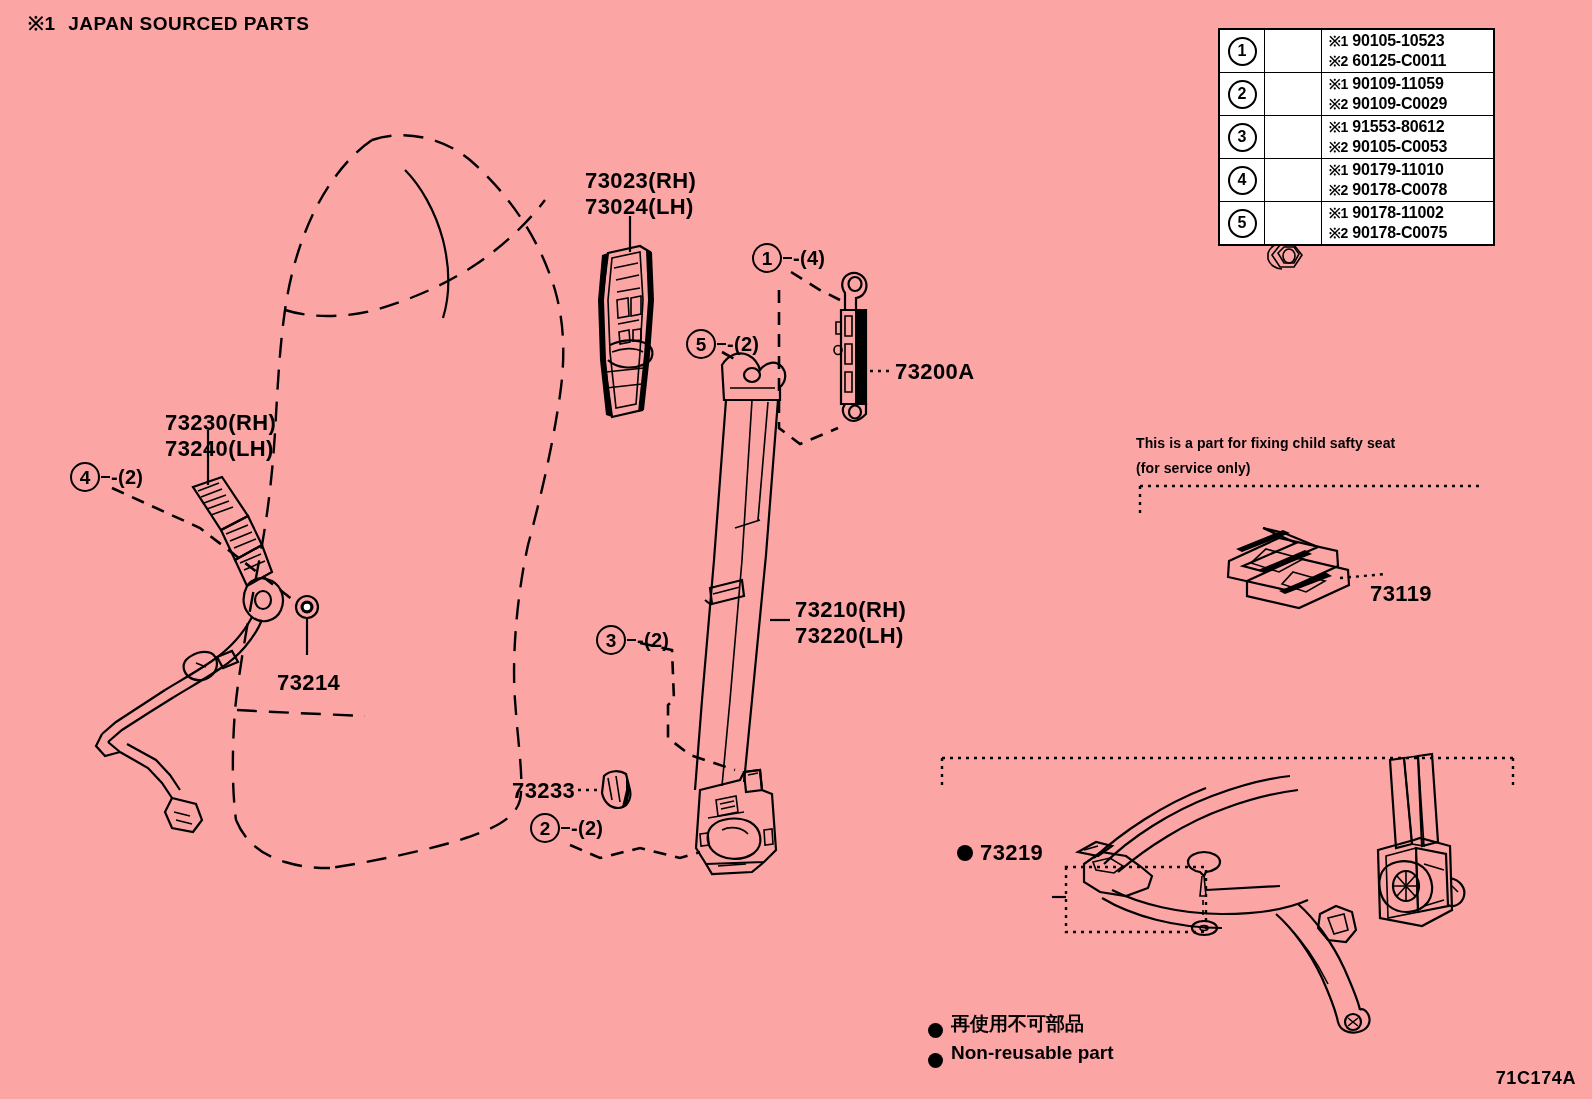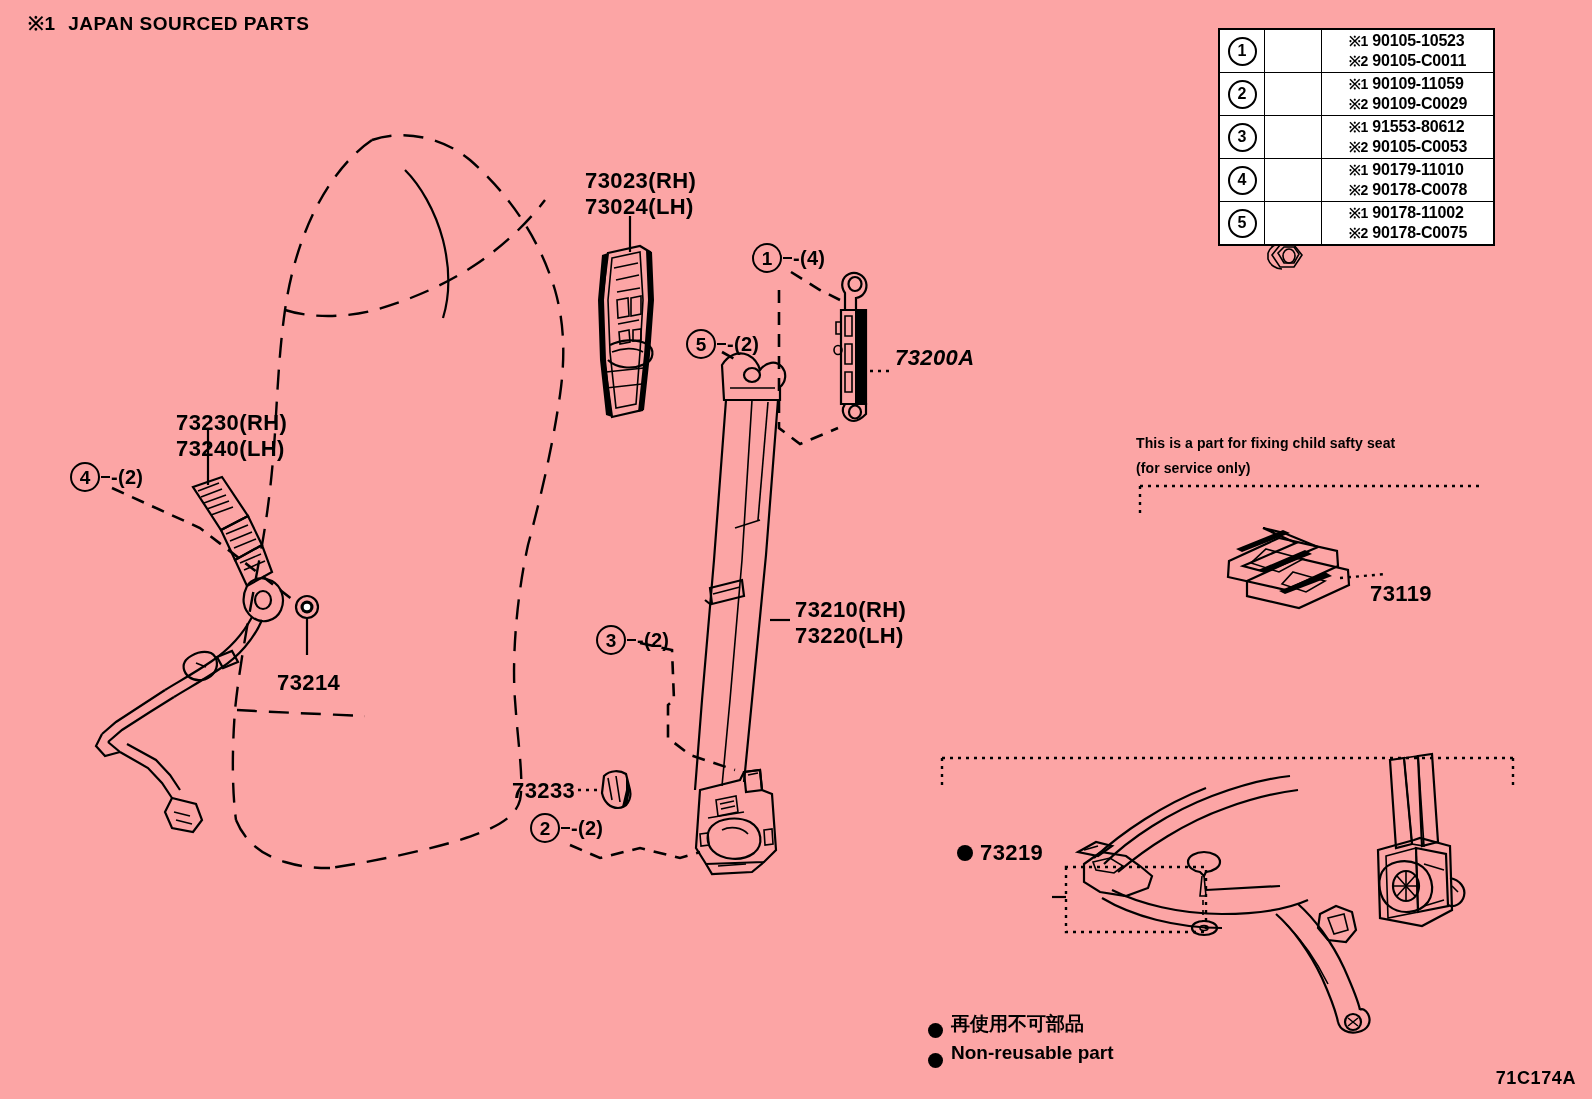--- a/index.html
+++ b/index.html
@@ -55,21 +55,21 @@
   .circ-num {
     display: inline-block;
     width: 25px; height: 25px;
     line-height: 23px;
     border: 2px solid #000;
     border-radius: 50%;
     font-size: 16px;
     font-weight: 700;
     text-align: center;
   }
-  .pn { display: block; margin-left: 20px; }
+  .pn { display: block; }
   .pn .mk { font-weight: 700; font-size: 14px; }
 
   
   .plabel {
     font-size: 22px;
     font-weight: 700;
     letter-spacing: 0.4px;
     white-space: nowrap;
     line-height: 25px;
   }
@@ -434,21 +434,21 @@
     <tbody>
       <tr>
         <td class="c-num">
           <span class="circ-num">1</span>
         </td>
         <td class="c-ico">&nbsp;</td>
         <td class="c-txt">
           <span class="pn"><span class="mk">※1</span>
             <span>90105-10523</span></span>
           <span class="pn"><span class="mk">※2</span>
-            <span>90105-C0011</span></span>
+            <span>60125-C0011</span></span>
         </td>
       </tr>
       <tr>
         <td class="c-num">
           <span class="circ-num">2</span>
         </td>
         <td class="c-ico">&nbsp;</td>
         <td class="c-txt">
           <span class="pn"><span class="mk">※1</span>
             <span>90109-11059</span></span>
@@ -493,28 +493,28 @@
         </td>
       </tr>
     </tbody>
   </table>
 
   <div class="abs plabel two" style="left:585px; top:168px;">
     <div>73023(RH)</div>
     <div>73024(LH)</div>
   </div>
 
-  <div class="abs plabel two" style="left:176px; top:410px;">
+  <div class="abs plabel two" style="left:165px; top:410px;">
     <div>73230(RH)</div>
     <div>73240(LH)</div>
   </div>
 
   <div class="abs plabel" style="left:277px; top:658px;margin-top:12px;">73214</div>
 
-  <div class="abs plabel" style="left:895px; top:345px;font-style:italic;">73200A</div>
+  <div class="abs plabel" style="left:895px; top:359px;">73200A</div>
 
   <div class="abs plabel two" style="left:795px; top:597px;">
     <div>73210(RH)</div>
     <div>73220(LH)</div>
   </div>
 
   <div class="abs plabel" style="left:512px; top:778px;">73233</div>
 
   <div class="abs plabel" style="left:1370px; top:560px;margin-top:21px;">73119</div>
 

